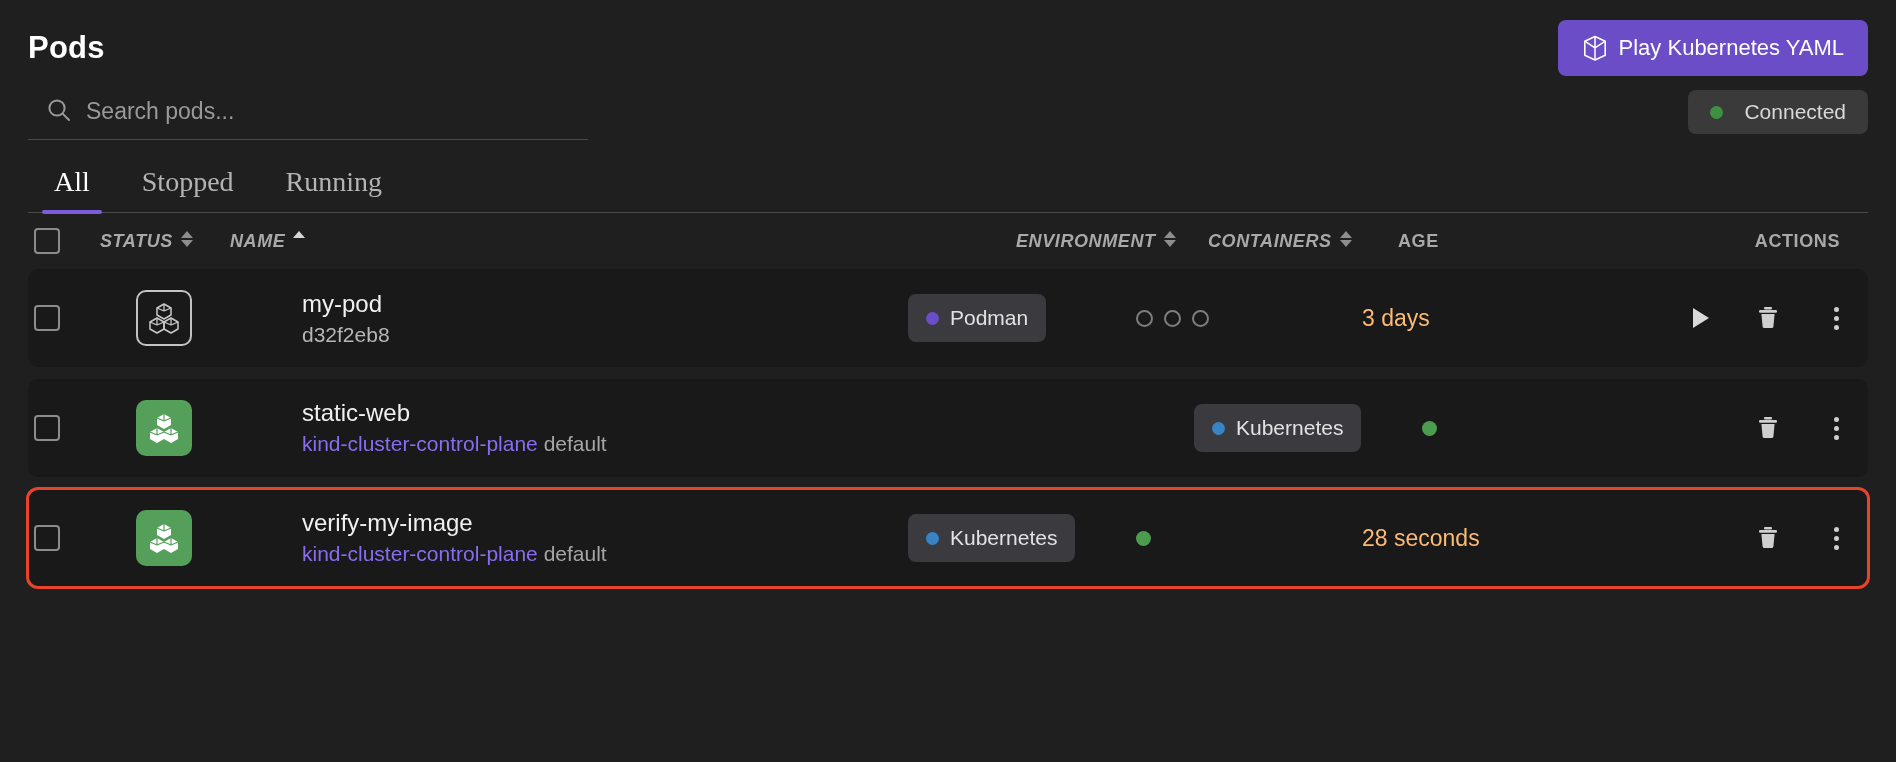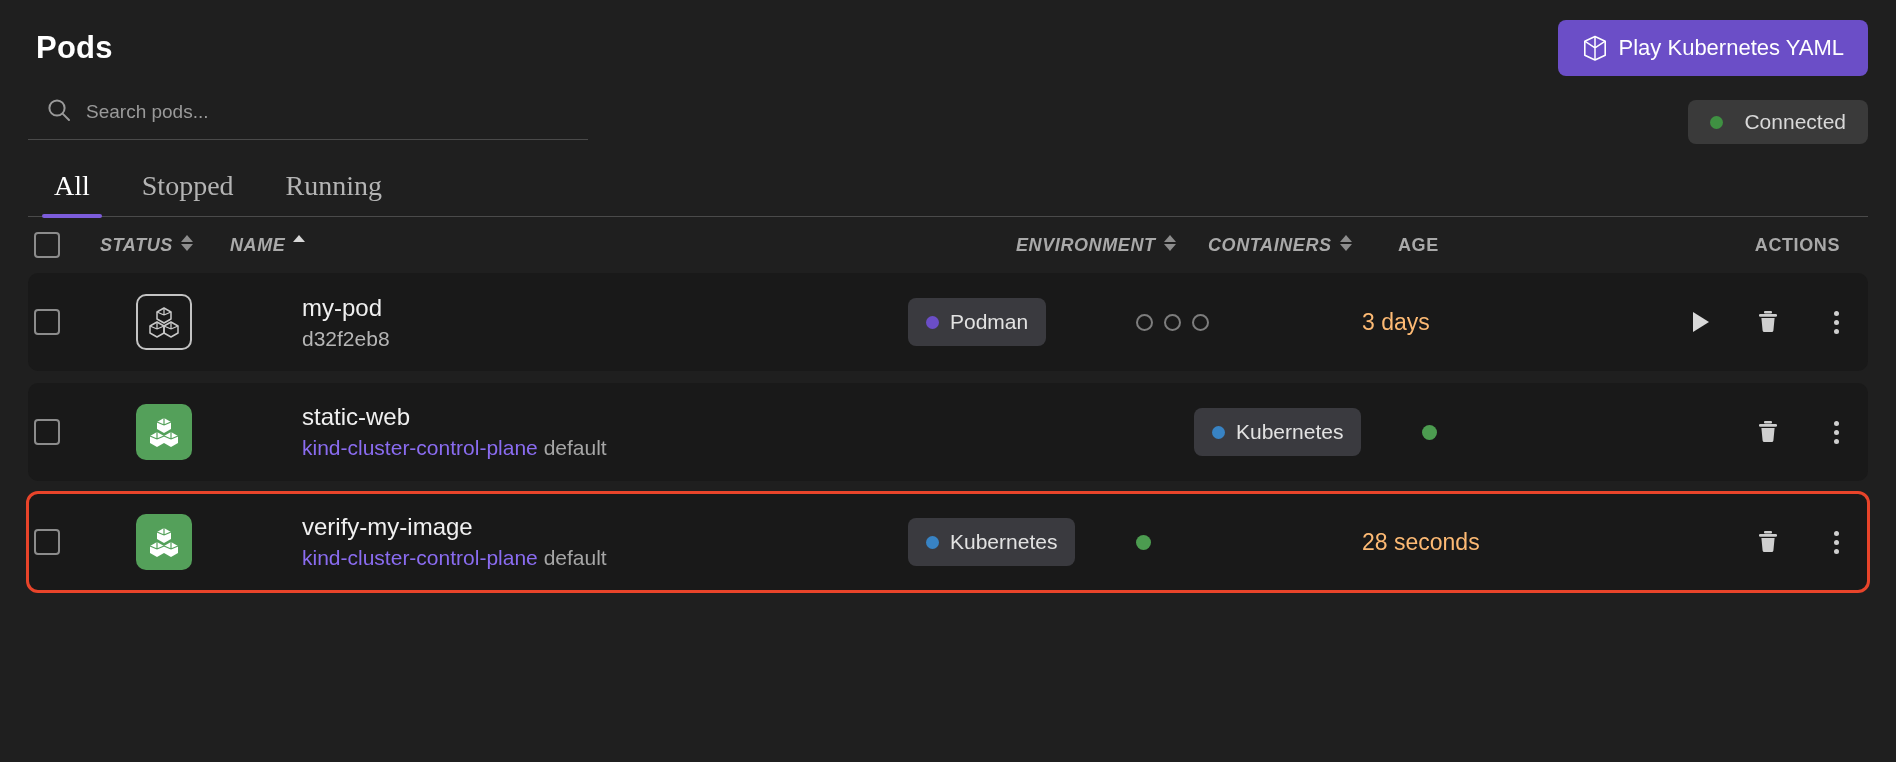--- a/index.html
+++ b/index.html
@@ -7,21 +7,21 @@
     width: 1896px; height: 762px;
     background: #1f1f1f;
     font-family: "Liberation Sans", sans-serif;
     overflow: hidden;
   }
   .page { position: relative; width: 1896px; height: 762px; background: #1f1f1f; }
 
   
   .header {
     display: flex; align-items: center; justify-content: space-between;
-    padding: 18px 28px 0 36px;
+    padding: 18px 28px 0 28px;
     height: 78px;
   }
   .page-title {
     font-size: 31px; font-weight: bold; color: #ffffff; letter-spacing: .2px;
   }
   .header-actions { display: flex; align-items: center; gap: 12px; }
   .btn {
     display: inline-flex; align-items: center; gap: 11px;
     background: #6b4ec7; color: #fff;
     border: none; border-radius: 8px;
@@ -37,28 +37,28 @@
     padding: 0 28px; margin-top: 6px;
   }
   .search-wrap {
     position: relative; width: 560px;
     border-bottom: 1px solid #4a4a4a;
     display: flex; align-items: center; height: 56px;
   }
   .search-icon { margin-left: 18px; margin-right: 14px; flex: 0 0 auto; }
   .search-input {
     background: transparent; border: none; outline: none;
-    color: #5eead4; font-size: 19px; width: 100%;
+    color: #5eead4; font-size: 23px; width: 100%;
     font-family: "Liberation Sans", sans-serif;
   }
   .search-input::placeholder { color: #9a9a9a; }
   .conn-badge {
     display: inline-flex; align-items: center; gap: 21px;
     background: #3a3a3a; border-radius: 8px;
-    height: 44px; padding: 0 22px; margin-top: 16px;
+    height: 44px; padding: 0 22px; margin-top: 6px;
     color: #d8d8d8; font-size: 21px;
   }
   .dot { width: 13px; height: 13px; border-radius: 50%; display:inline-block; }
   .dot-green { background: #3f9142; }
   .dot-blue { background: #3883c4; }
   .dot-purple { background: #6b4ec7; }
 
   
   .tabs {
     display: flex; align-items: flex-end; gap: 0;

